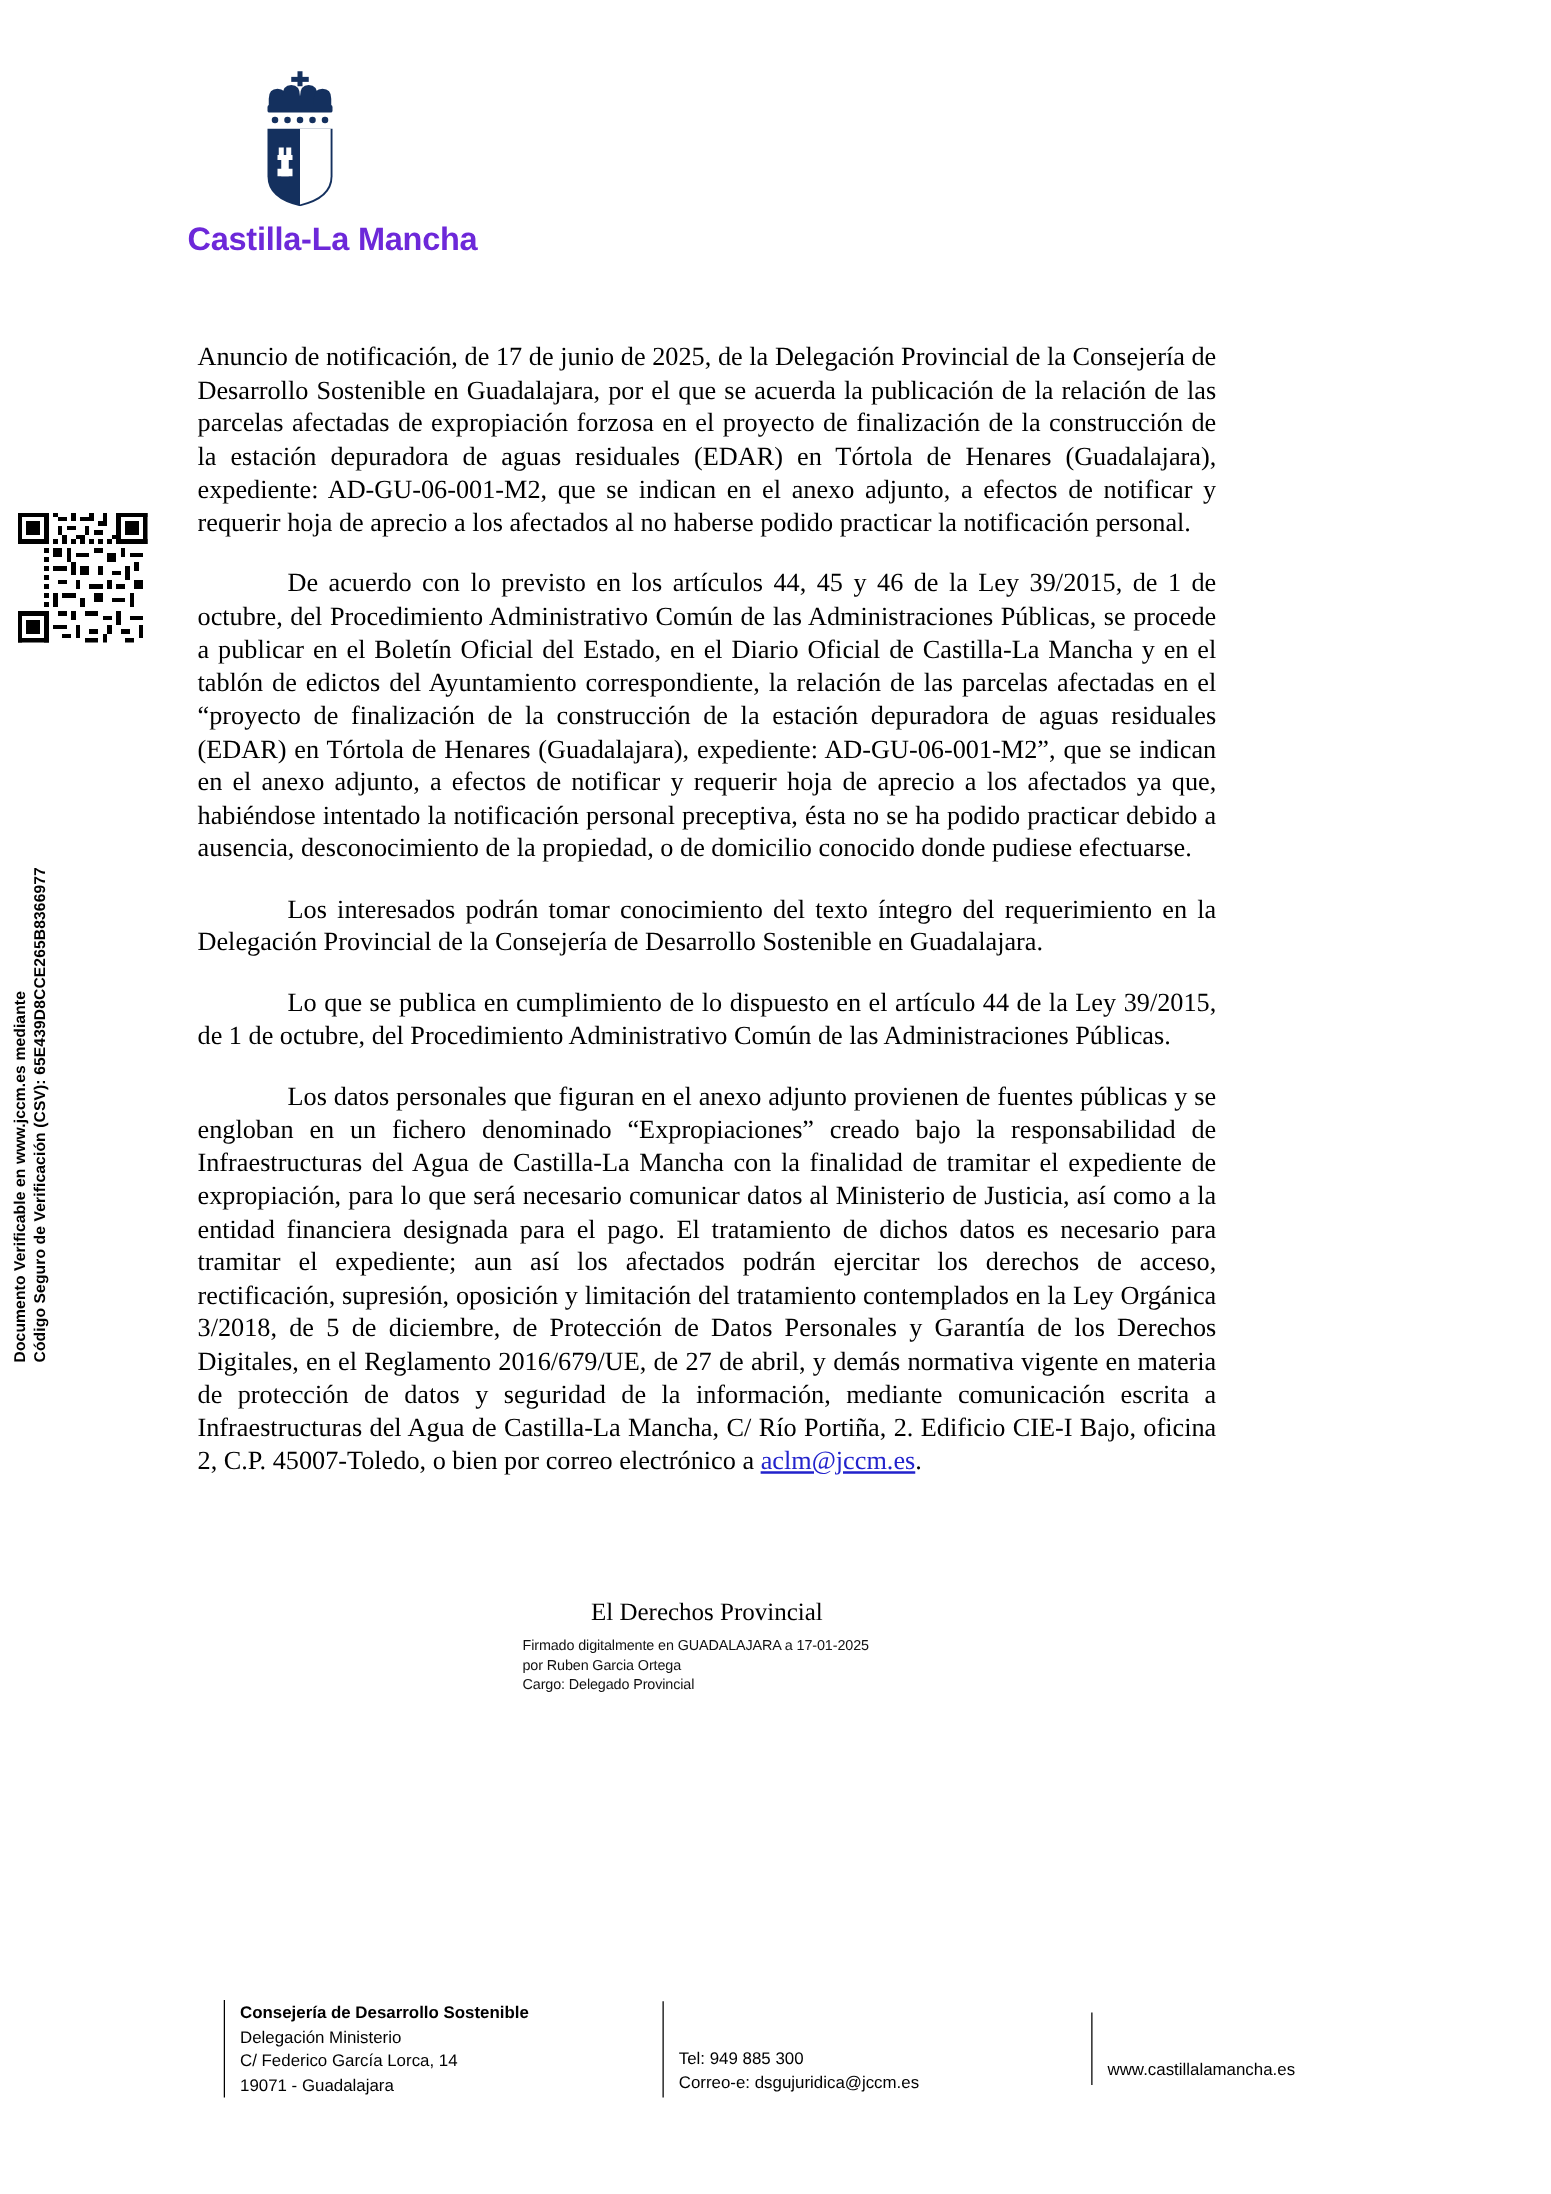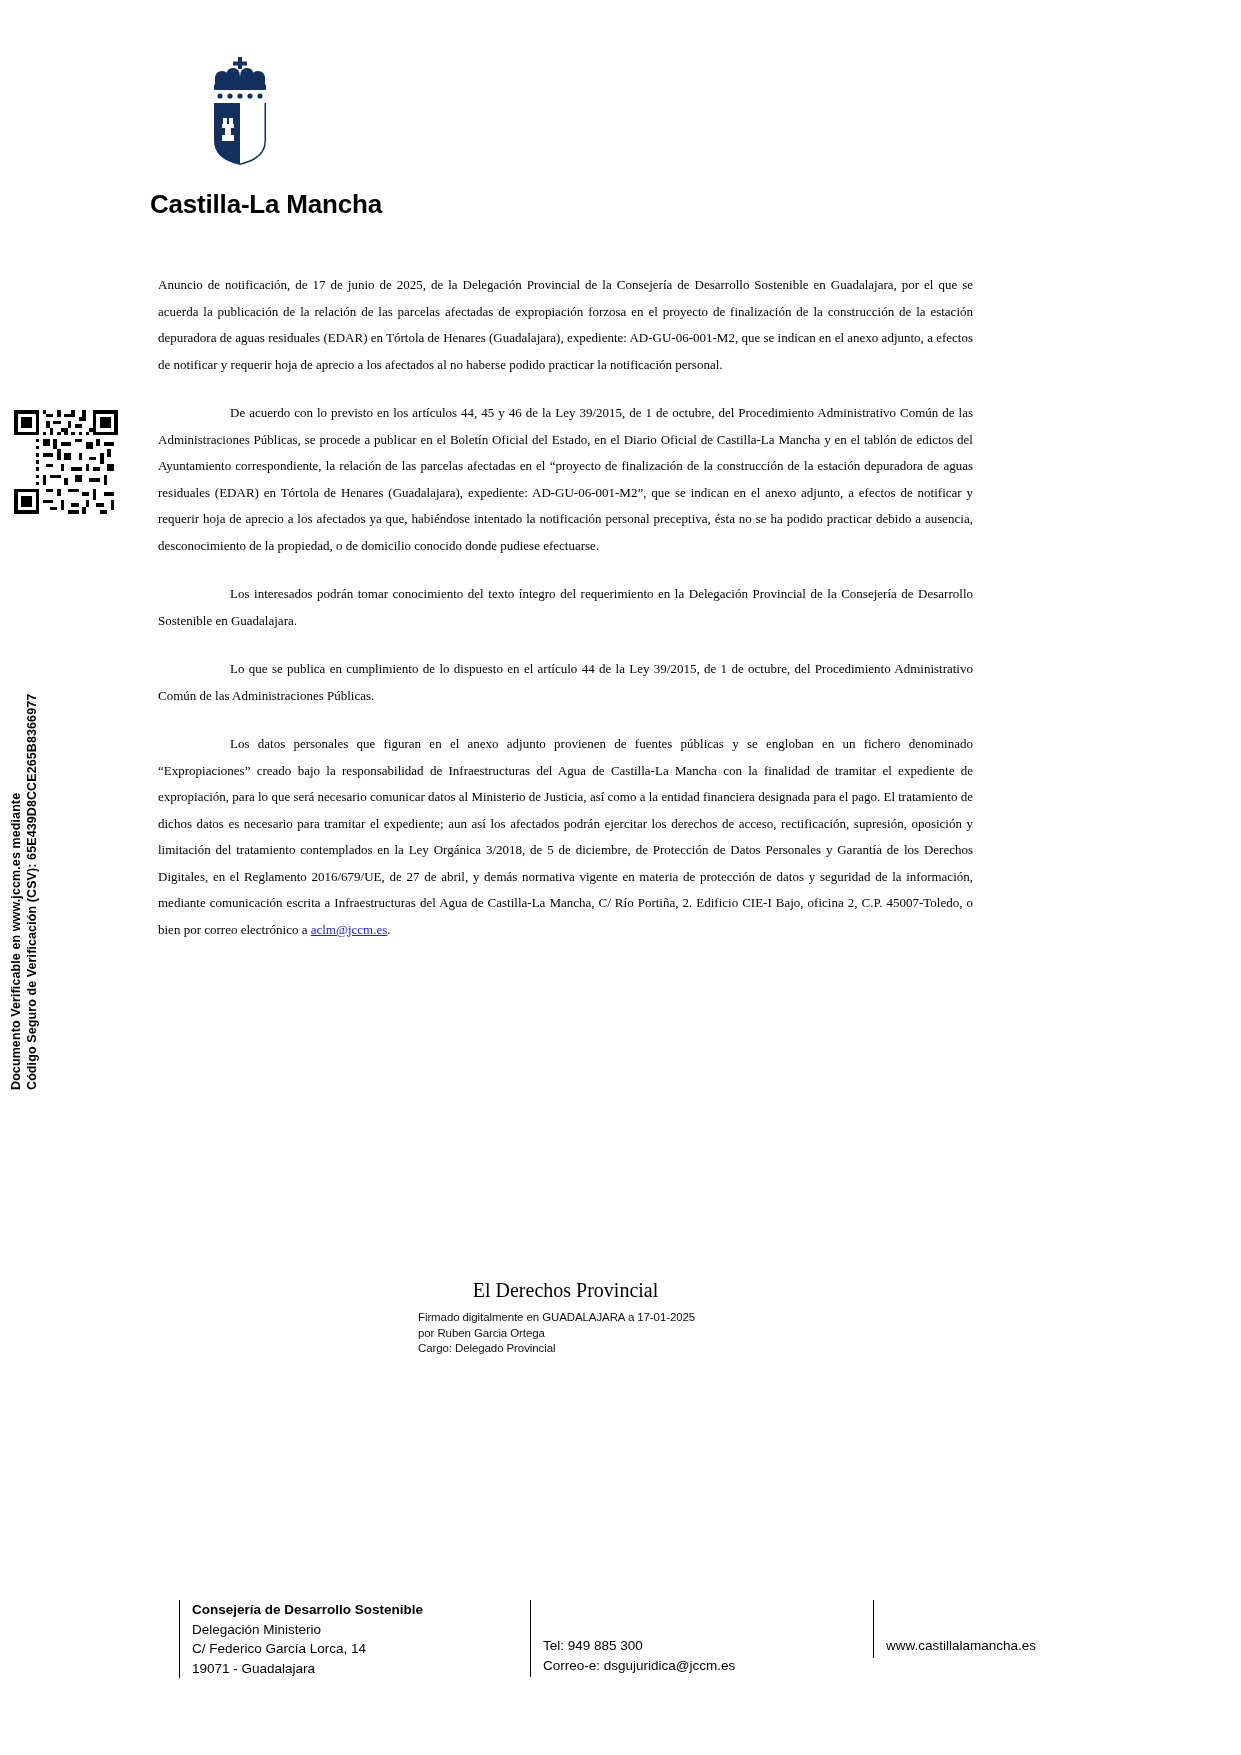--- a/index.html
+++ b/index.html
@@ -68,38 +68,38 @@
   .logo-block {
     position: absolute;
     left: 150px;
     top: 55px;
     width: 420px;
   }
   .shield-wrap {
     margin-left: 52px;
   }
   .brand-name {
-    margin-top: 20px;
+    margin-top: 6px;
     font-family: "Liberation Sans", "DejaVu Sans", sans-serif;
     font-size: 26px;
     font-weight: bold;
-    color: #000000;
+    color: #6d28d9;
     letter-spacing: -0.2px;
   }
 
   
   .body-area {
     position: absolute;
     left: 158px;
     top: 272px;
     width: 815px;
   }
   p.para {
     margin: 0 0 22px 0;
-    font-size: 13px;
+    font-size: 21px;
     line-height: 26.5px;
     text-align: justify;
     text-justify: inter-word;
     hyphens: none;
   }
   p.para.indent {
     text-indent: 72px;
   }
   p.para:last-child { margin-bottom: 10px; }
   a.maillink {
@@ -129,21 +129,21 @@
     letter-spacing: -0.1px;
   }
 
   
   .footer {
     position: absolute;
     left: 158px;
     top: 1600px;
     width: 930px;
     display: flex;
-    align-items: flex-start;
+    align-items: center;
     font-family: "Liberation Sans", "DejaVu Sans", sans-serif;
     font-size: 13.5px;
     line-height: 19.5px;
     color: #000;
     padding-left: 21px;
   }
   .footer-col {
     padding-left: 12px;
     border-left: 1.4px solid #000;
   }

